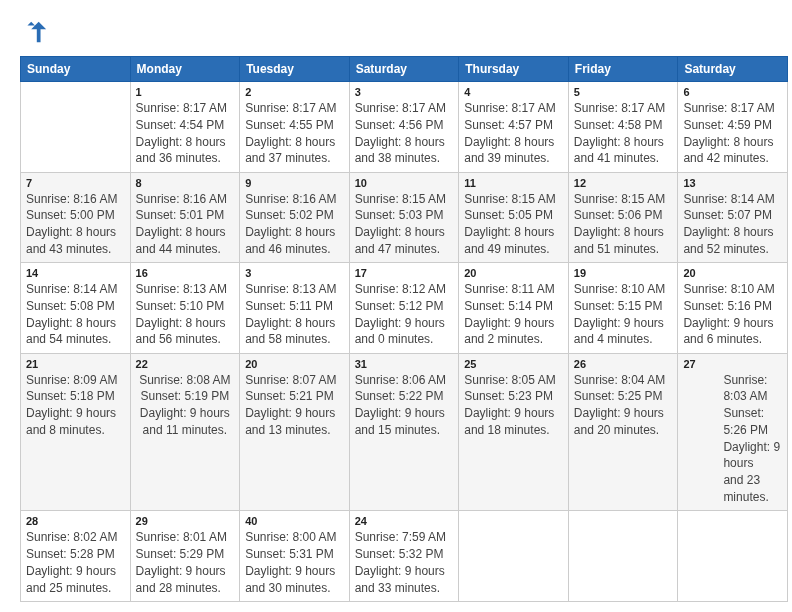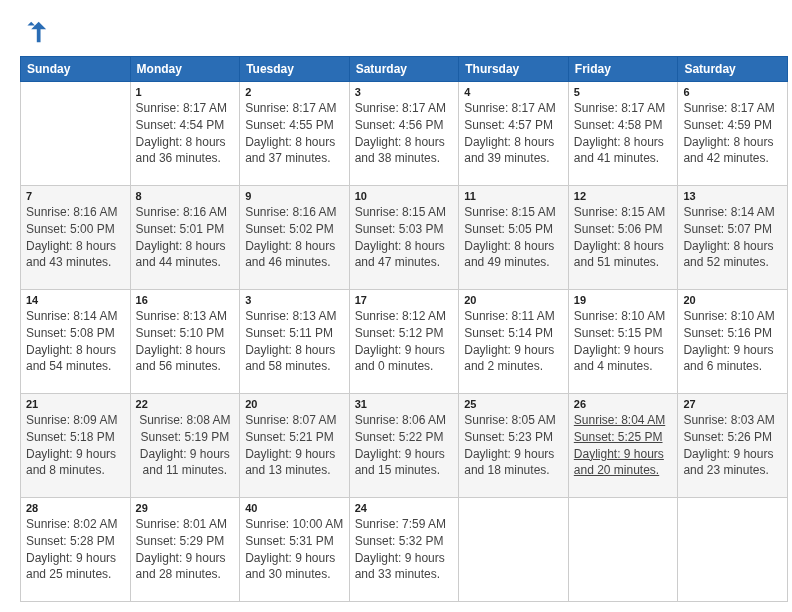--- a/index.html
+++ b/index.html
@@ -316,28 +316,28 @@
           </td>
           <td>
             <span class="day-num">25</span>
             <div class="day-info" style="white-space: pre-line;">Sunrise: 8:05 AM
 Sunset: 5:23 PM
 Daylight: 9 hours
 and 18 minutes.</div>
           </td>
           <td>
             <span class="day-num">26</span>
-            <div class="day-info" style="white-space: pre-line; text-decoration: underline;">Sunrise: 8:04 AM
+            <div class="day-info" style="white-space: pre-line;">Sunrise: 8:04 AM
 Sunset: 5:25 PM
 Daylight: 9 hours
 and 20 minutes.</div>
           </td>
           <td>
             <span class="day-num">27</span>
-            <div class="day-info" style="white-space: pre-line;">Sunrise: 8:03 AM
+            <div class="day-info" style="white-space: pre-line; margin-left: 40px;">Sunrise: 8:03 AM
 Sunset: 5:26 PM
 Daylight: 9 hours
 and 23 minutes.</div>
           </td>
         </tr>
         <tr>
           <td>
             <span class="day-num">28</span>
             <div class="day-info" style="white-space: pre-line;">Sunrise: 8:02 AM
 Sunset: 5:28 PM
@@ -346,21 +346,21 @@
           </td>
           <td>
             <span class="day-num">29</span>
             <div class="day-info" style="white-space: pre-line;">Sunrise: 8:01 AM
 Sunset: 5:29 PM
 Daylight: 9 hours
 and 28 minutes.</div>
           </td>
           <td>
             <span class="day-num">40</span>
-            <div class="day-info" style="white-space: pre-line;">Sunrise: 10:00 AM
+            <div class="day-info" style="white-space: pre-line;">Sunrise: 8:00 AM
 Sunset: 5:31 PM
 Daylight: 9 hours
 and 30 minutes.</div>
           </td>
           <td>
             <span class="day-num">24</span>
             <div class="day-info" style="white-space: pre-line;">Sunrise: 7:59 AM
 Sunset: 5:32 PM
 Daylight: 9 hours
 and 33 minutes.</div>

